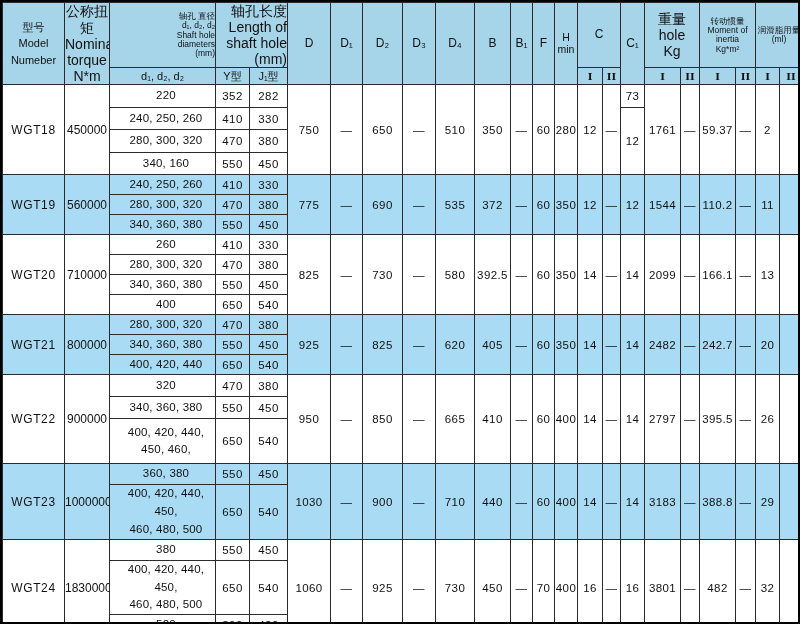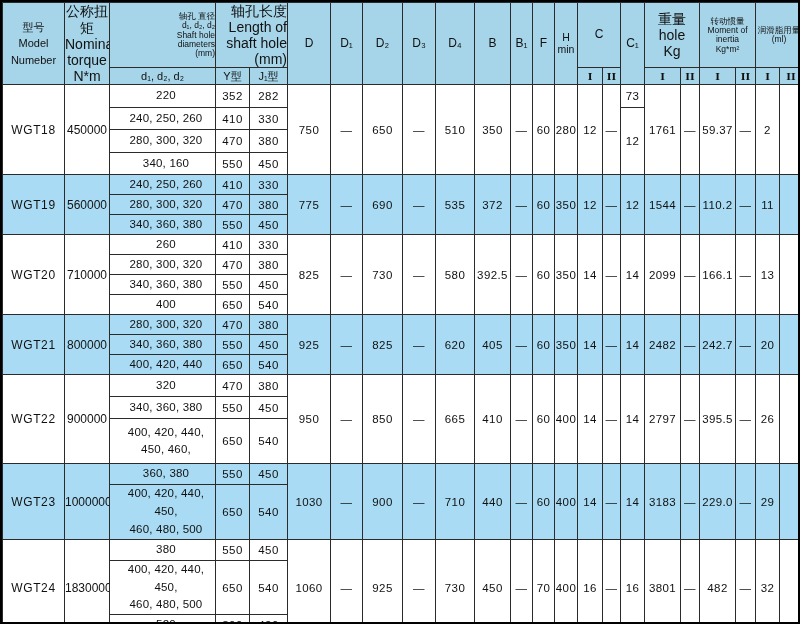--- a/index.html
+++ b/index.html
@@ -312,21 +312,21 @@
           <td rowspan="2">710</td>
           <td rowspan="2">440</td>
           <td rowspan="2">—</td>
           <td rowspan="2">60</td>
           <td rowspan="2">400</td>
           <td rowspan="2">14</td>
           <td rowspan="2">—</td>
           <td rowspan="2">14</td>
           <td rowspan="2">3183</td>
           <td rowspan="2">—</td>
-          <td rowspan="2">229.0</td>
+          <td rowspan="2">388.8</td>
           <td rowspan="2">—</td>
           <td rowspan="2">29</td>
           <td rowspan="2"></td>
         </tr>
         <tr class="hl" style="height: 33px;">
           <td class="d-cell">400, 420, 440, 450,
 460, 480, 500</td>
           <td>650</td>
           <td>540</td>
         </tr>

